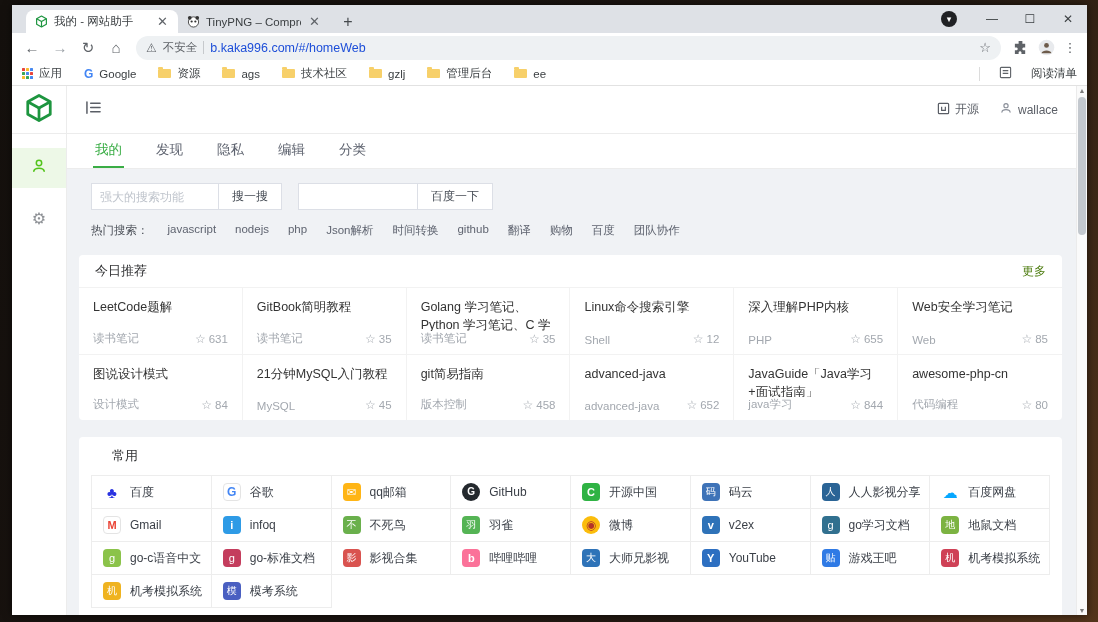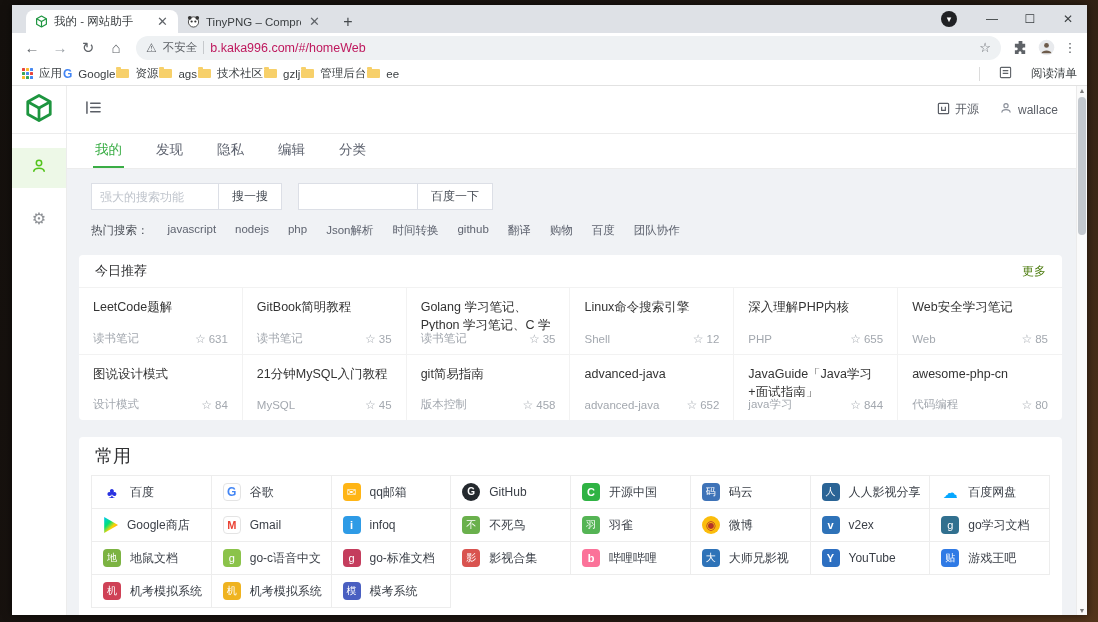--- a/index.html
+++ b/index.html
@@ -23,21 +23,21 @@
   .updbadge { width:16px; height:16px; border-radius:50%; background:#202124; color:#fff; font-size:9px; display:flex; align-items:center; justify-content:center; margin-right:16px; }
   .wbtn { width:38px; height:28px; display:flex; align-items:center; justify-content:center; font-size:12px; color:#3c4043; }
 
   .toolbar { height:29px; background:#fff; display:flex; align-items:center; padding:0 8px; gap:4px; flex:0 0 auto; }
   .navic { width:24px; height:24px; display:flex; align-items:center; justify-content:center; font-size:15px; color:#5f6368; }
   .navic.dim { color:#9aa0a6; }
   .omnibox { flex:1; height:24px; background:#eef1f3; border-radius:12px; display:flex; align-items:center; padding:0 10px; gap:6px; margin:0 4px; }
   .warn { color:#5f6368; font-size:12px; }
   .sec-label { font-size:11.5px; color:#5f6368; }
   .obdiv { width:1px; height:13px; background:#c6c9cc; }
-  .url { font-size:12.5px; color:#be185d; flex:1; white-space:nowrap; overflow:hidden; }
+  .url { font-size:12.5px; color:#1d4ed8; flex:1; white-space:nowrap; overflow:hidden; }
   .star { margin-left:auto; color:#5f6368; font-size:13px; }
   .ext-ic { width:22px; height:22px; display:flex; align-items:center; justify-content:center; color:#5f6368; }
   .dots { font-size:13px; color:#5f6368; width:18px; text-align:center; }
 
   .bookmarksbar { height:24px; background:#fff; border-bottom:1px solid #e2e2e2; display:flex; align-items:center; padding:0 10px; gap:19px; font-size:11.5px; color:#3c4043; flex:0 0 auto; }
   .bm { display:flex; align-items:center; gap:6px; white-space:nowrap; }
   .folder { position:relative; width:13px; height:9px; background:#f7d06a; border-radius:1px; }
   .folder::before { content:''; position:absolute; top:-2px; left:0; width:5px; height:2px; background:#f7d06a; border-radius:1px 1px 0 0; }
   .appsgrid { display:grid; grid-template-columns:repeat(3,3px); grid-gap:1px; }
   .appsgrid i { width:3px; height:3px; border-radius:0.5px; display:block; }
@@ -73,26 +73,26 @@
   .hottag { color:#5f6470; }
 
   .card { background:#fff; border-radius:4px; margin-top:17px; }
   .card-head { height:33px; display:flex; align-items:center; justify-content:space-between; padding:0 16px; font-size:13px; color:#303133; border-bottom:1px solid #f2f2f2; }
   .morelink { font-size:12px; color:#4d7c0f; }
   .rec-grid { display:grid; grid-template-columns:repeat(6,1fr); }
   .rec-cell { height:66px; padding:10px 14px 8px; display:flex; flex-direction:column; justify-content:space-between; border-right:1px solid #f2f2f2; }
   .rec-cell.last-col { border-right:none; }
   .rec-cell.row2 { border-top:1px solid #f2f2f2; }
   .rec-title { font-size:12.5px; color:#333; line-height:1.45; overflow:hidden; }
-  .rec-foot { display:flex; justify-content:space-between; align-items:center; font-size:11.5px; color:#a3a8af; }
+  .rec-foot { display:flex; justify-content:space-between; align-items:flex-end; font-size:11.5px; color:#a3a8af; }
   .rec-star { display:flex; align-items:center; gap:3px; }
   .staricon { font-size:12px; }
 
   .card.common { padding-bottom:14px; }
-  .card-head2 { height:38px; display:flex; align-items:center; padding:0 16px; font-size:18px; color:#303133; }
+  .card-head2 { height:38px; display:flex; align-items:center; padding:0 33px; font-size:13px; color:#303133; }
   .common-grid { display:grid; grid-template-columns:repeat(8,1fr); margin:0 12px; border-top:1px solid #ededed; border-left:1px solid #ededed; }
   .common-cell { height:33px; display:flex; align-items:center; gap:9px; padding:0 11px; font-size:12px; color:#3a3f47; border-right:1px solid #ededed; border-bottom:1px solid #ededed; background:#fff; white-space:nowrap; overflow:hidden; }
   .common-cell.filler { border:none; }
   .cicon { width:18px; height:18px; border-radius:4px; display:flex; align-items:center; justify-content:center; font-size:10px; flex:0 0 auto; line-height:1; }
   .shape-ci { border-radius:50%; }
   .shape-bordered { background:#fff; border:1px solid #e4e4e4; }
   .shape-plain { background:transparent; }
   .icon-play { background:linear-gradient(135deg,#00c3ff 0%,#00e076 38%,#ffd500 62%,#ff3a44 100%);
     clip-path:polygon(8% 0,100% 50%,8% 100%); border-radius:0; width:15px; height:16px; }
 
@@ -164,21 +164,21 @@
           <svg width="17" height="17" viewBox="0 0 24 24">
             <circle cx="12" cy="12" r="11" fill="#e8eaed"></circle>
             <circle cx="12" cy="9" r="3.4" fill="#6d5b4b"></circle>
             <path d="M5 20c1-5 13-5 14 0z" fill="#6d5b4b"></path>
           </svg>
         </span>
       <span class="dots">⋮</span>
     </div>
 
     <div class="bookmarksbar">
-      <span id="bookmarks" style="display:flex;gap:1px;align-items:center;">
+      <span id="bookmarks" style="display:flex;gap:22px;align-items:center;">
           <span class="bm">
             <span class="appsgrid">
               <i style="background: rgb(232, 69, 60);"></i>
               <i style="background: rgb(249, 187, 45);"></i>
               <i style="background: rgb(70, 136, 241);"></i>
               <i style="background: rgb(58, 167, 87);"></i>
               <i style="background: rgb(70, 136, 241);"></i>
               <i style="background: rgb(232, 69, 60);"></i>
               <i style="background: rgb(249, 187, 45);"></i>
               <i style="background: rgb(58, 167, 87);"></i>
@@ -464,24 +464,20 @@
                 </div>
                 <div class="common-cell">
                   <span class="cicon shape-sq" style="background: rgb(42, 100, 150); color: rgb(255, 255, 255); font-size: 10px;">人</span>
                   <span>人人影视分享</span>
                 </div>
                 <div class="common-cell">
                   <span class="cicon shape-plain" style="color: rgb(6, 167, 255); font-size: 15px;">☁</span>
                   <span>百度网盘</span>
                 </div>
                 <div class="common-cell">
-                  <span class="cicon icon-play"></span>
-                  <span>Google商店</span>
-                </div>
-                <div class="common-cell">
                   <span class="cicon shape-bordered" style="color: rgb(234, 67, 53); font-size: 11px; font-weight: bold;">M</span>
                   <span>Gmail</span>
                 </div>
                 <div class="common-cell">
                   <span class="cicon shape-sq" style="background: rgb(46, 155, 230); color: rgb(255, 255, 255); font-size: 11px; font-weight: bold;">i</span>
                   <span>infoq</span>
                 </div>
                 <div class="common-cell">
                   <span class="cicon shape-sq" style="background: rgb(106, 176, 76); color: rgb(255, 255, 255); font-size: 10px;">不</span>
                   <span>不死鸟</span>

